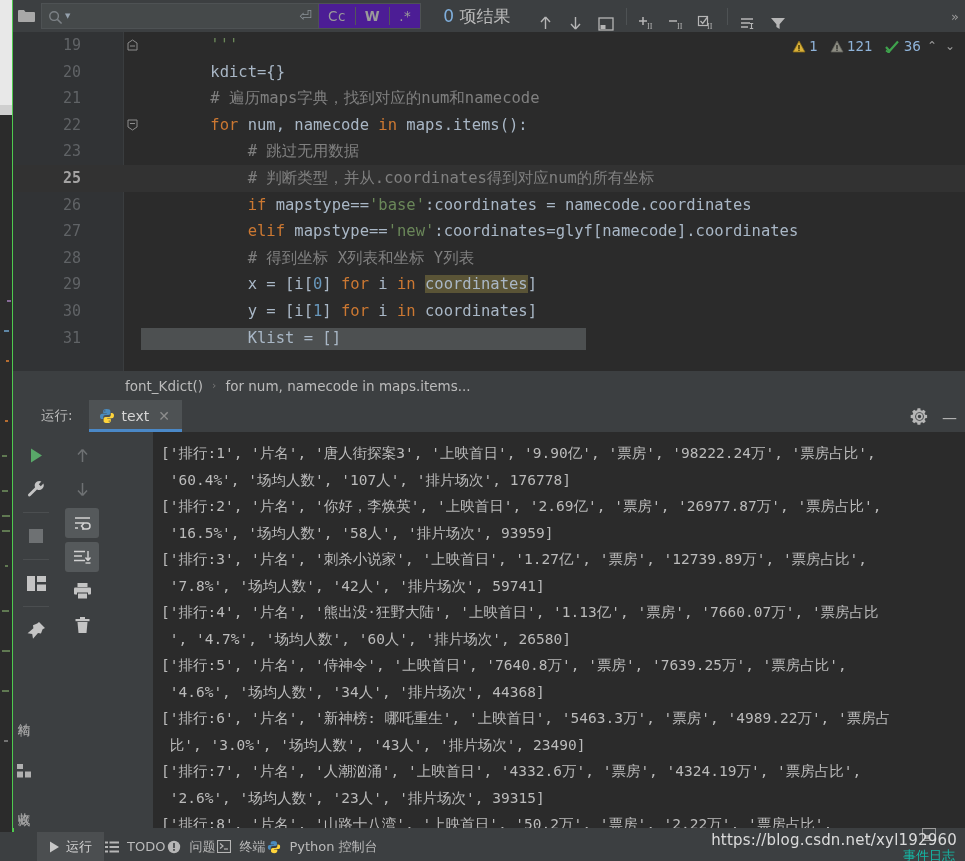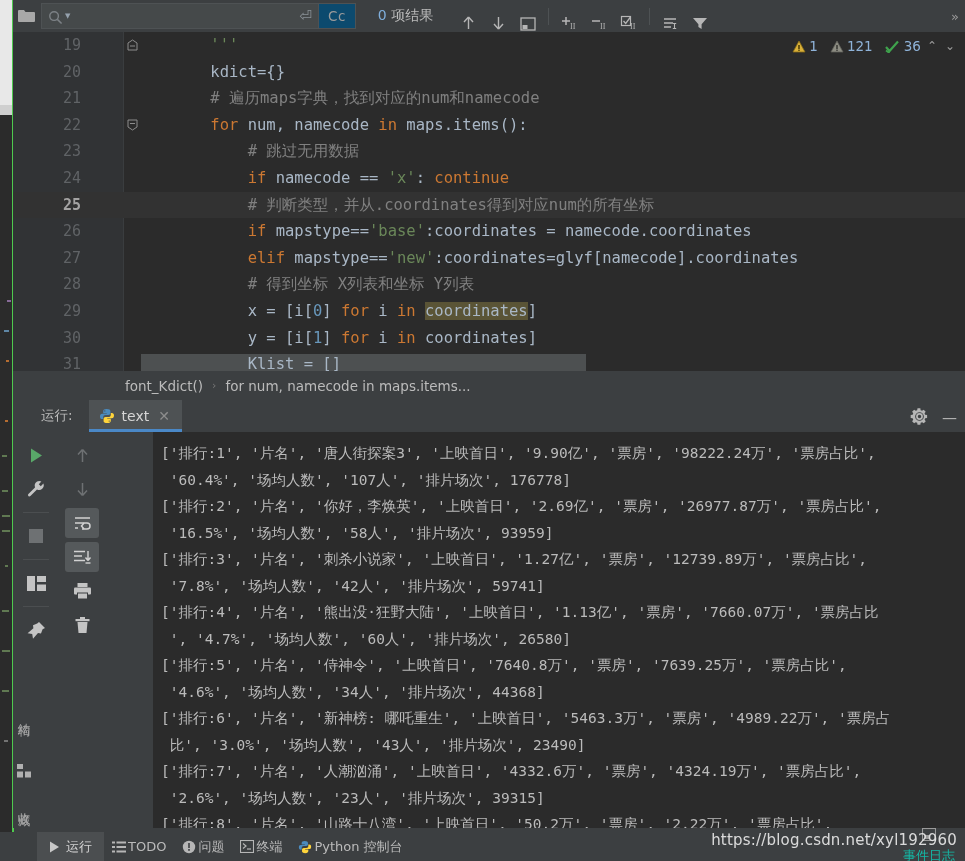--- a/index.html
+++ b/index.html
@@ -37,25 +37,25 @@
     position: relative;
   }
   .search-box .sicon { opacity: .65; }
   .search-box .caret-small { margin-left:2px; font-size: 7px; color:#a9b7c6; opacity:.8; }
   .search-box .ret { margin-left:auto; color:#8a9196; font-size: 15px; }
   .search-input {
     background: transparent; border: 0; outline: none; color: #bbbbbb;
     font-size: 12px; flex: 1; margin-left: 5px;
     font-family: "DejaVu Sans", sans-serif;
   }
-  .opt-group { display:flex; align-items:center; height:26px; background:#0c4a6e; border:1px solid #4e5254; border-left:0;flex-direction:column; }
+  .opt-group { display:flex; align-items:center; height:26px; background:#4c1d95; border:1px solid #4e5254; border-left:0; }
   .opt-btn { padding: 0 9px; color: #9a9a9a; font-size: 13.5px; line-height: 24px; letter-spacing:.5px; }
   .opt-btn.w { font-weight: 600; }
   .vdiv { width:1px; height:18px; background:#53575a; }
-  .results-count { margin-left: 22px; font-size: 14px; color: #bbbbbb; white-space: nowrap; }
+  .results-count { margin-left: 22px; font-size: 17px; color: #bbbbbb; white-space: nowrap; }
   .results-count .num { color: #7faedb; }
   .tb-icons { display: flex; align-items: center; margin-left: 20px; gap: 0px; }
   .tbi { width: 30px; height: 30px; display:flex; align-items:flex-end; justify-content:center; }
   .tb-sep { width:1px; height:17px; background:#4e5254; margin: 0 5px; }
   .chev-right { margin-left:auto; margin-right: 6px; color:#9a9a9a; font-size: 13px; }
 
   
   .editor {
     position: absolute; left: 13px; top: 32px; width: 952px; height: 339px;
     background: #2b2b2b; overflow: hidden;
@@ -140,21 +140,21 @@
 
   
   .statusbar {
     position:absolute; left:13px; top:832px; width:952px; height:29px;
     background:#3c3f41; display:flex; align-items:center;
   }
   .sb-run {
     display:flex; align-items:center; gap:6px; background:#4b4e50;
     height:29px; padding: 0 12px; margin-left: 24px;
   }
-  .sb-item { display:flex; align-items:center; gap:2px; padding: 0 8px; font-size:13px; color:#bbbbbb; }
+  .sb-item { display:flex; align-items:center; gap:8px; padding: 0 1px; font-size:13px; color:#bbbbbb; }
   .sb-label { font-size:13px; color:#d4d4d4; }
   .watermark {
     position:absolute; right: 8px; top: 831px; font-size: 15px; color:#e8e8e8;
     opacity:.92; letter-spacing:.2px; font-family:"DejaVu Sans", sans-serif;
   }
   .sb-right { margin-left:auto; display:flex; align-items:center; gap:6px; padding-right: 10px; font-size:13px; color:#14b8a6;flex-direction:column; }
 
   .ic { display:inline-block; vertical-align:middle; }
 </style>
 </head>
@@ -295,24 +295,20 @@
               <path d="M1 1h9v7L5.5 11 1 8z" fill="none" stroke="#8d8d8d" stroke-width="1"></path>
               <path d="M3 4.5h5" stroke="#8d8d8d" stroke-width="1"></path>
             </svg>
           </span>
           <span class="code"><span class="ident">    </span><span class="kw">for</span><span class="ident"> num, namecode </span><span class="kw">in</span><span class="ident"> maps.items():</span></span>
         </div>
         <div class="ln-row">
           <span class="ln-num">23</span>
           <span class="code"><span class="ident">        </span><span class="cmt"># 跳过无用数据</span></span>
         </div>
-        <div class="ln-row">
-          <span class="ln-num">24</span>
-          <span class="code"><span class="ident">        </span><span class="kw">if</span><span class="ident"> namecode == </span><span class="str">'x'</span><span class="ident">: </span><span class="kw">continue</span></span>
-        </div>
         <div class="ln-row hl">
           <span class="ln-num cur">25</span>
           <span class="code"><span class="ident">        </span><span class="cmt"># 判断类型，并从.coordinates得到对应num的所有坐标</span></span>
         </div>
         <div class="ln-row">
           <span class="ln-num">26</span>
           <span class="code"><span class="ident">        </span><span class="kw">if</span><span class="ident"> mapstype==</span><span class="str">'base'</span><span class="ident">:coordinates = namecode.coordinates</span></span>
         </div>
         <div class="ln-row">
           <span class="ln-num">27</span>

